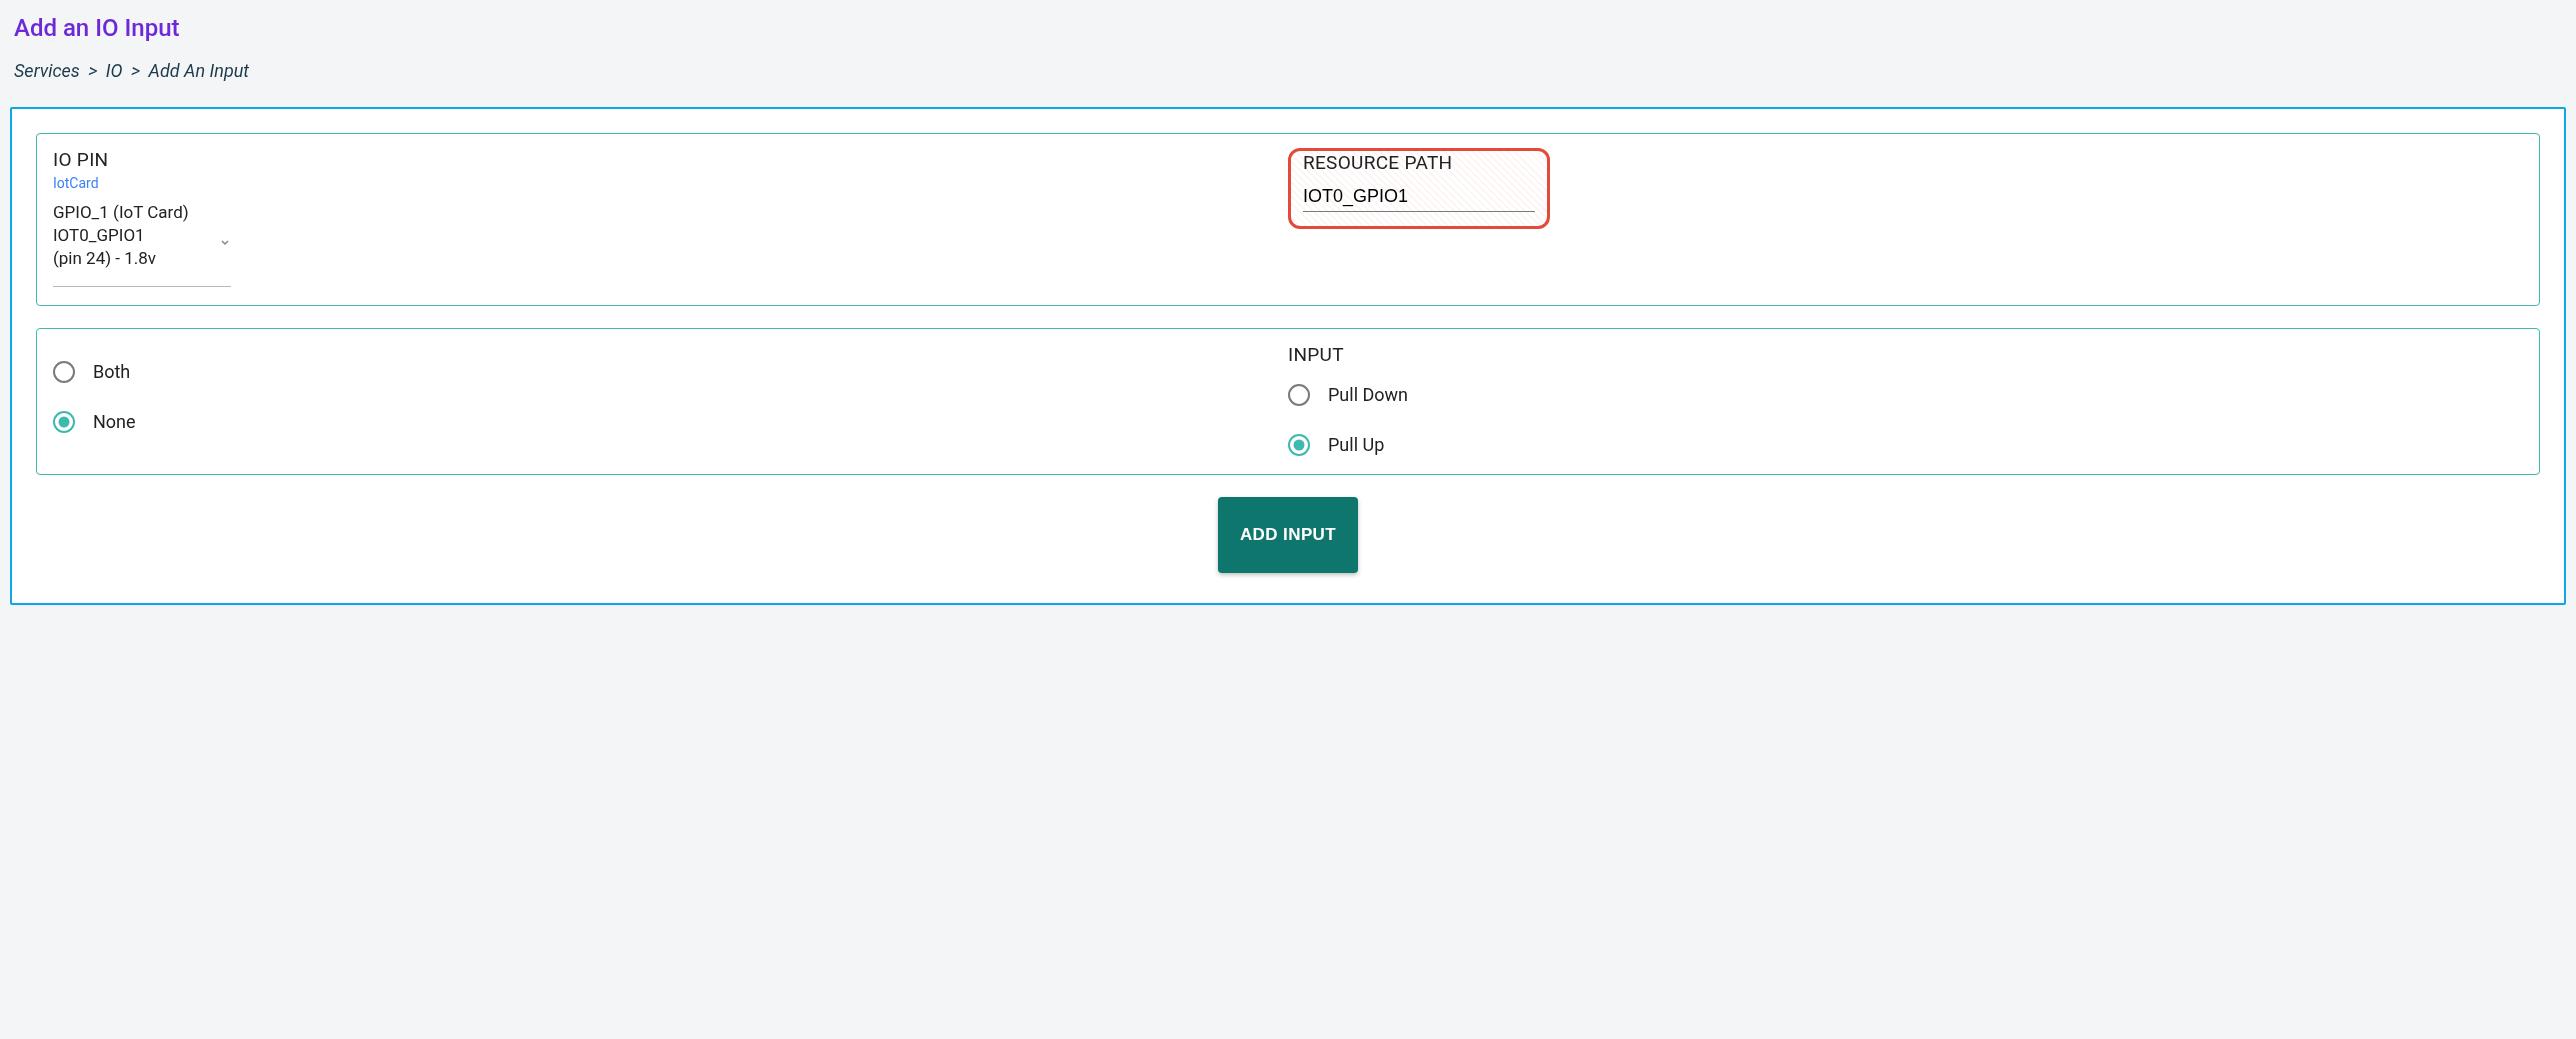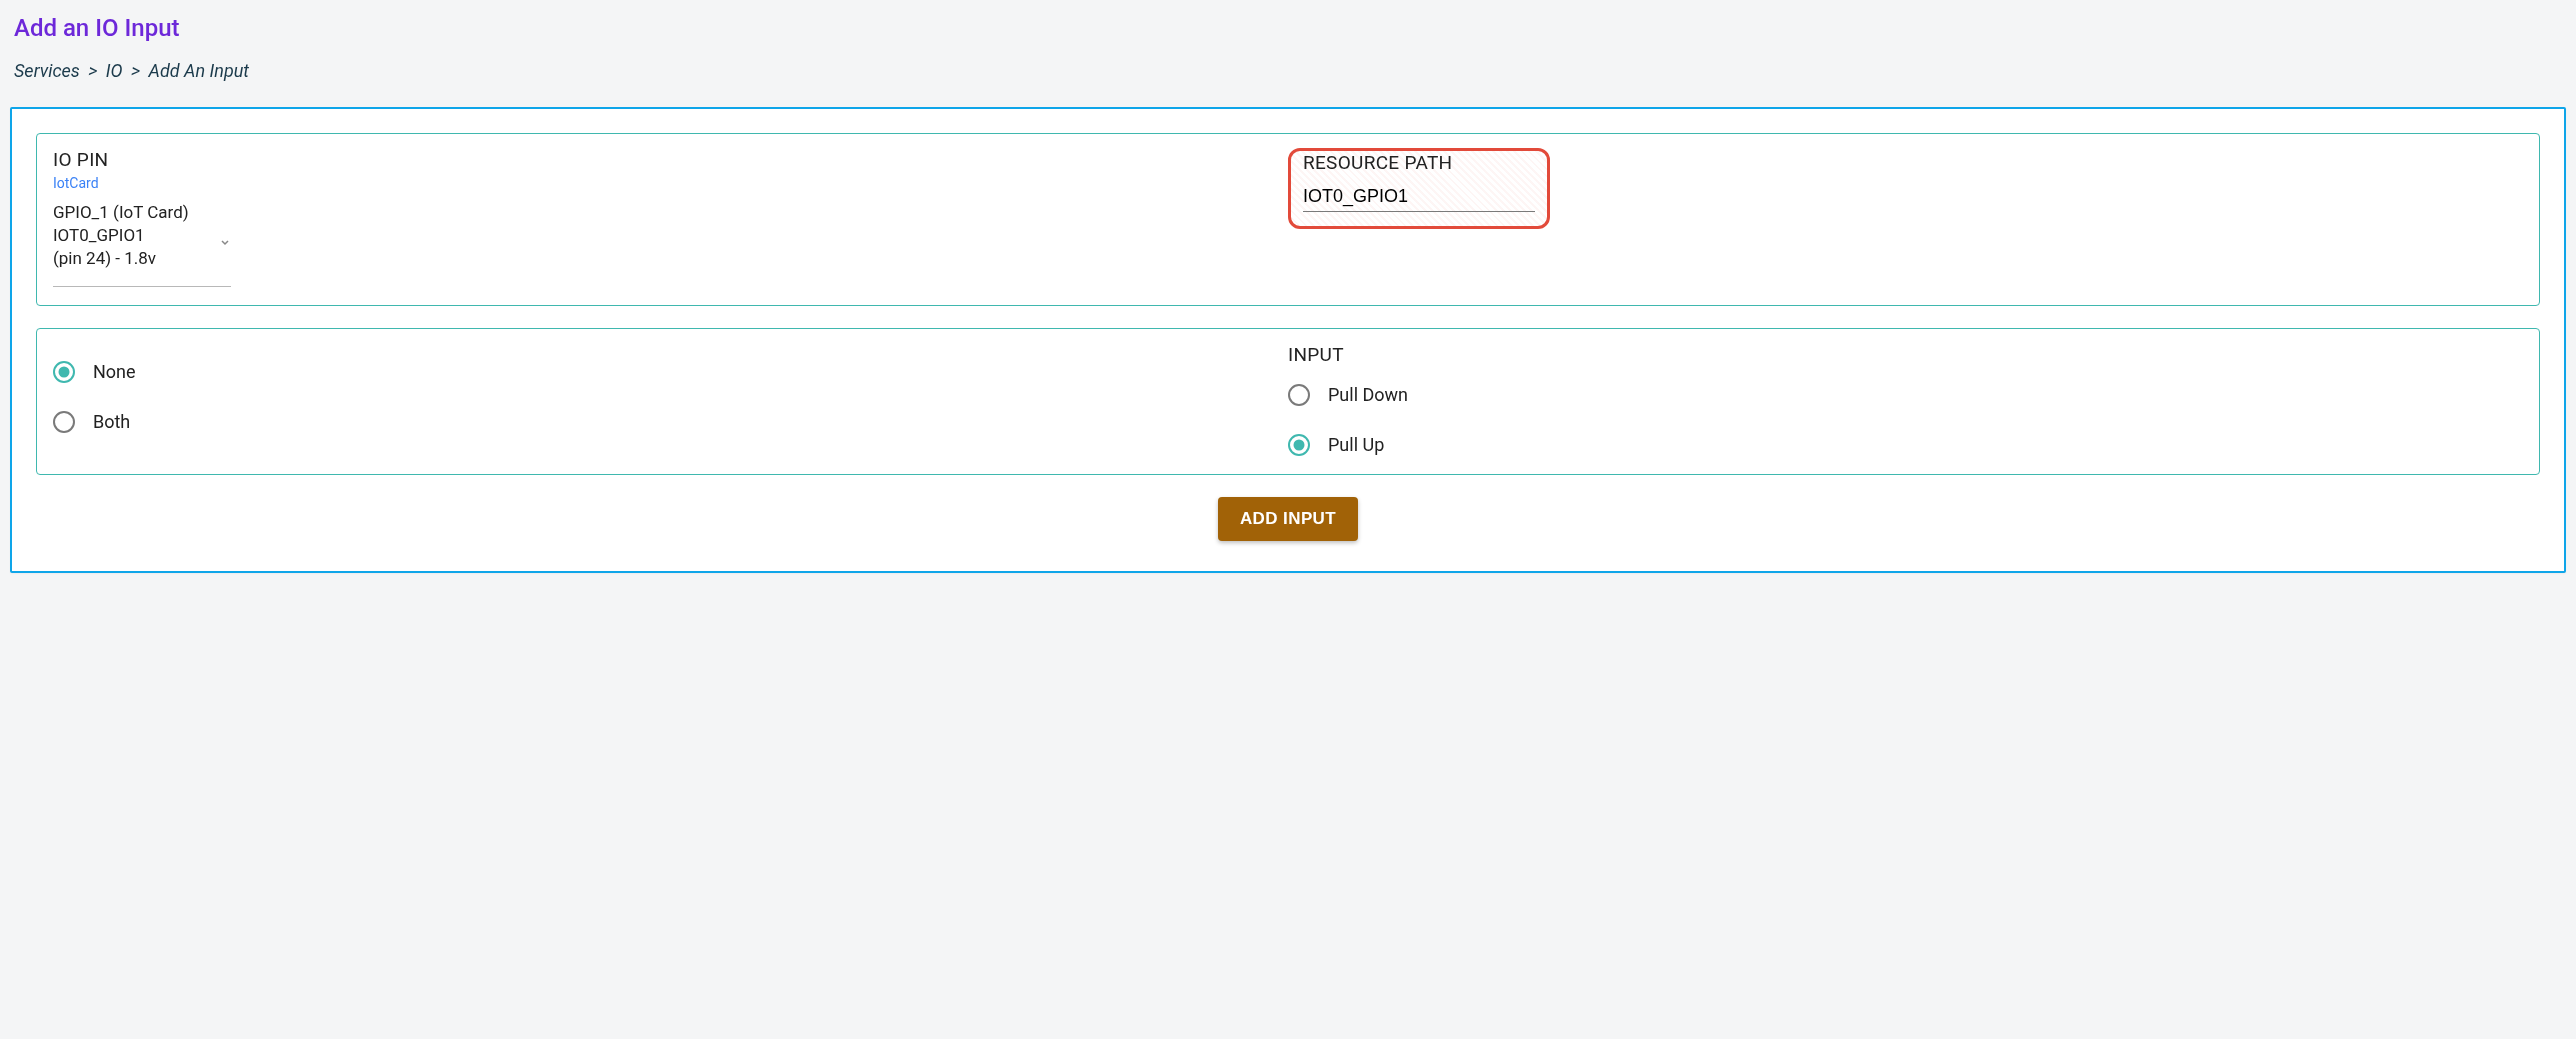--- a/index.html
+++ b/index.html
@@ -121,28 +121,28 @@
   .radio-label {
     font-size: 18px;
     color: #222;
   }
   .btn-row {
     text-align: center;
     margin-top: 6px;
   }
   .btn {
     display: inline-block;
-    background: #a16207;
+    background: #0f766e;
     color: #fff;
     font-size: 17px;
     font-weight: 600;
     letter-spacing: 0.4px;
     border: none;
     border-radius: 4px;
-    padding: 12px 22px;
+    padding: 28px 22px;
     cursor: pointer;
     box-shadow: 0 2px 4px rgba(0,0,0,0.25);
   }
 </style>
 </head>
 <body>
 
 <div class="page">
 
   <h1 class="page-title">Add an IO Input</h1>
@@ -177,26 +177,26 @@
           <div class="field-heading" style="margin-bottom:10px;">RESOURCE PATH</div>
           <input class="input-underline" value="IOT0_GPIO1" style="">
         </div>
       </div>
     </div>
 
     <div class="box">
       <div class="col">
         <div class="radio-group">
           <div class="radio-row">
+            <span class="radio-circle"></span>
+            <span class="radio-label">Both</span>
+          </div>
+          <div class="radio-row">
             <span class="radio-circle selected"></span>
             <span class="radio-label">None</span>
-          </div>
-          <div class="radio-row">
-            <span class="radio-circle"></span>
-            <span class="radio-label">Both</span>
           </div>
         </div>
       </div>
       <div class="col">
         <div class="field-heading">INPUT</div>
         <div class="radio-group">
           <div class="radio-row">
             <span class="radio-circle"></span>
             <span class="radio-label">Pull Down</span>
           </div>

